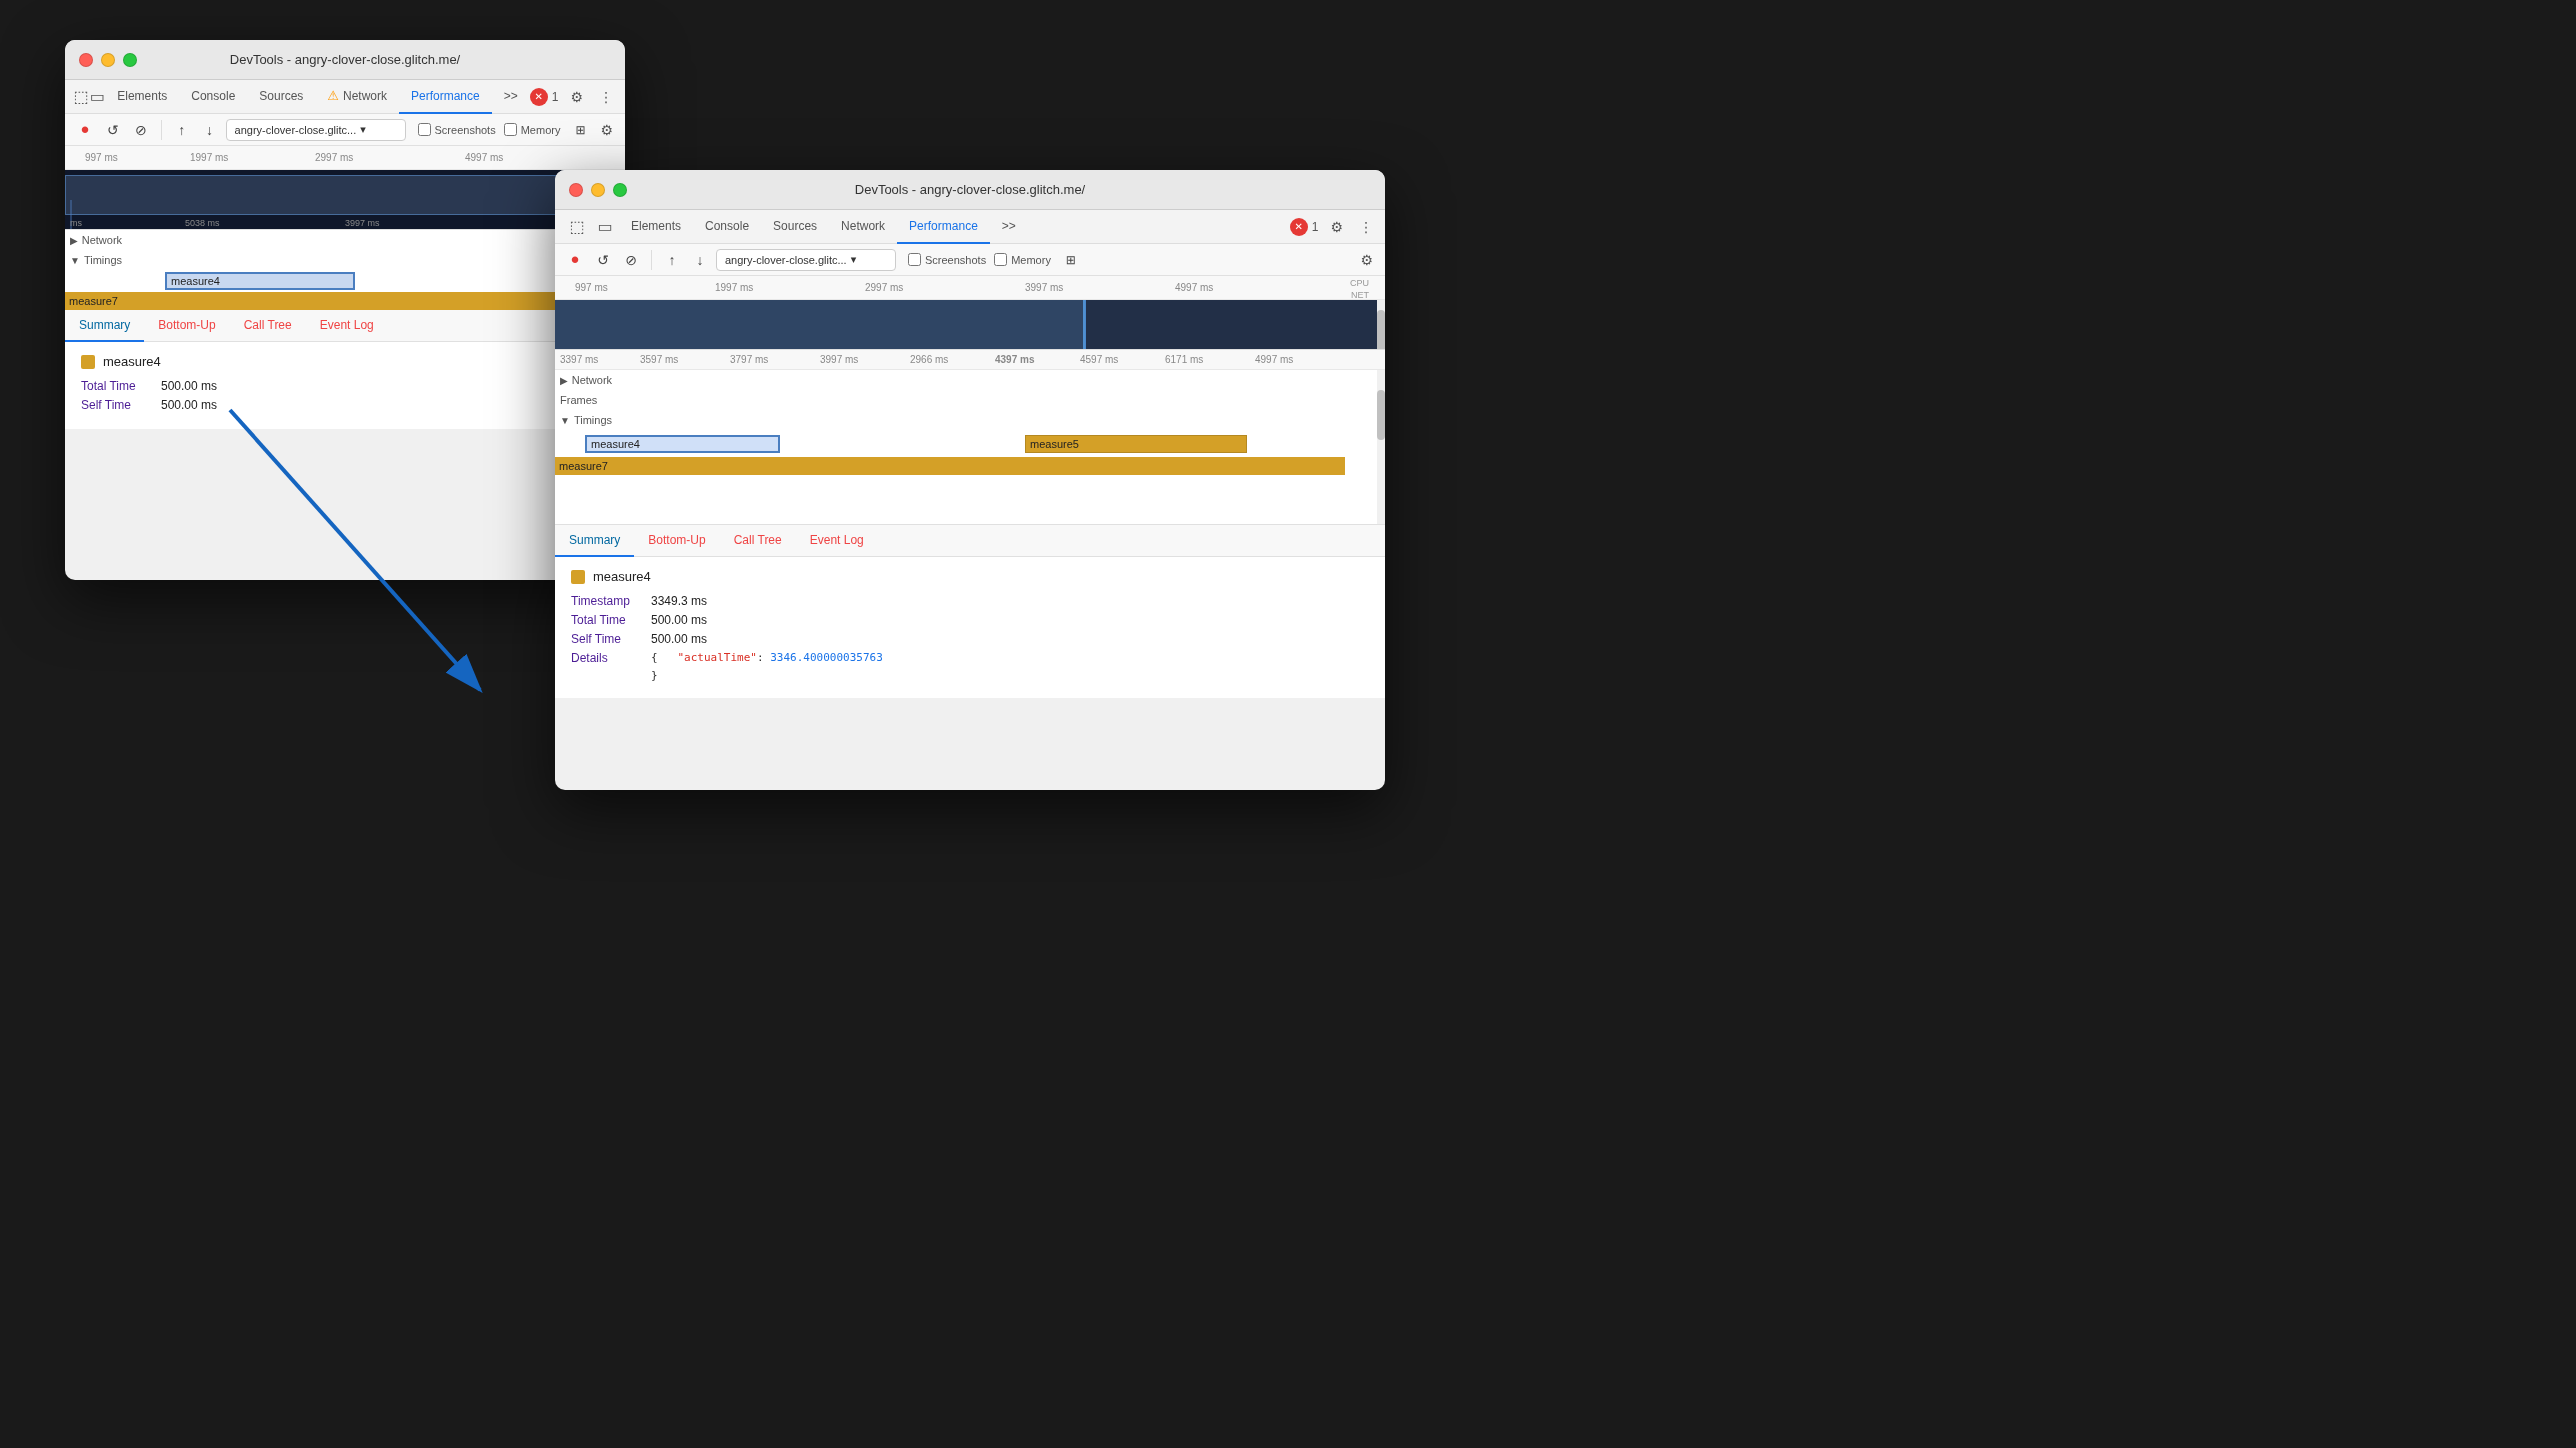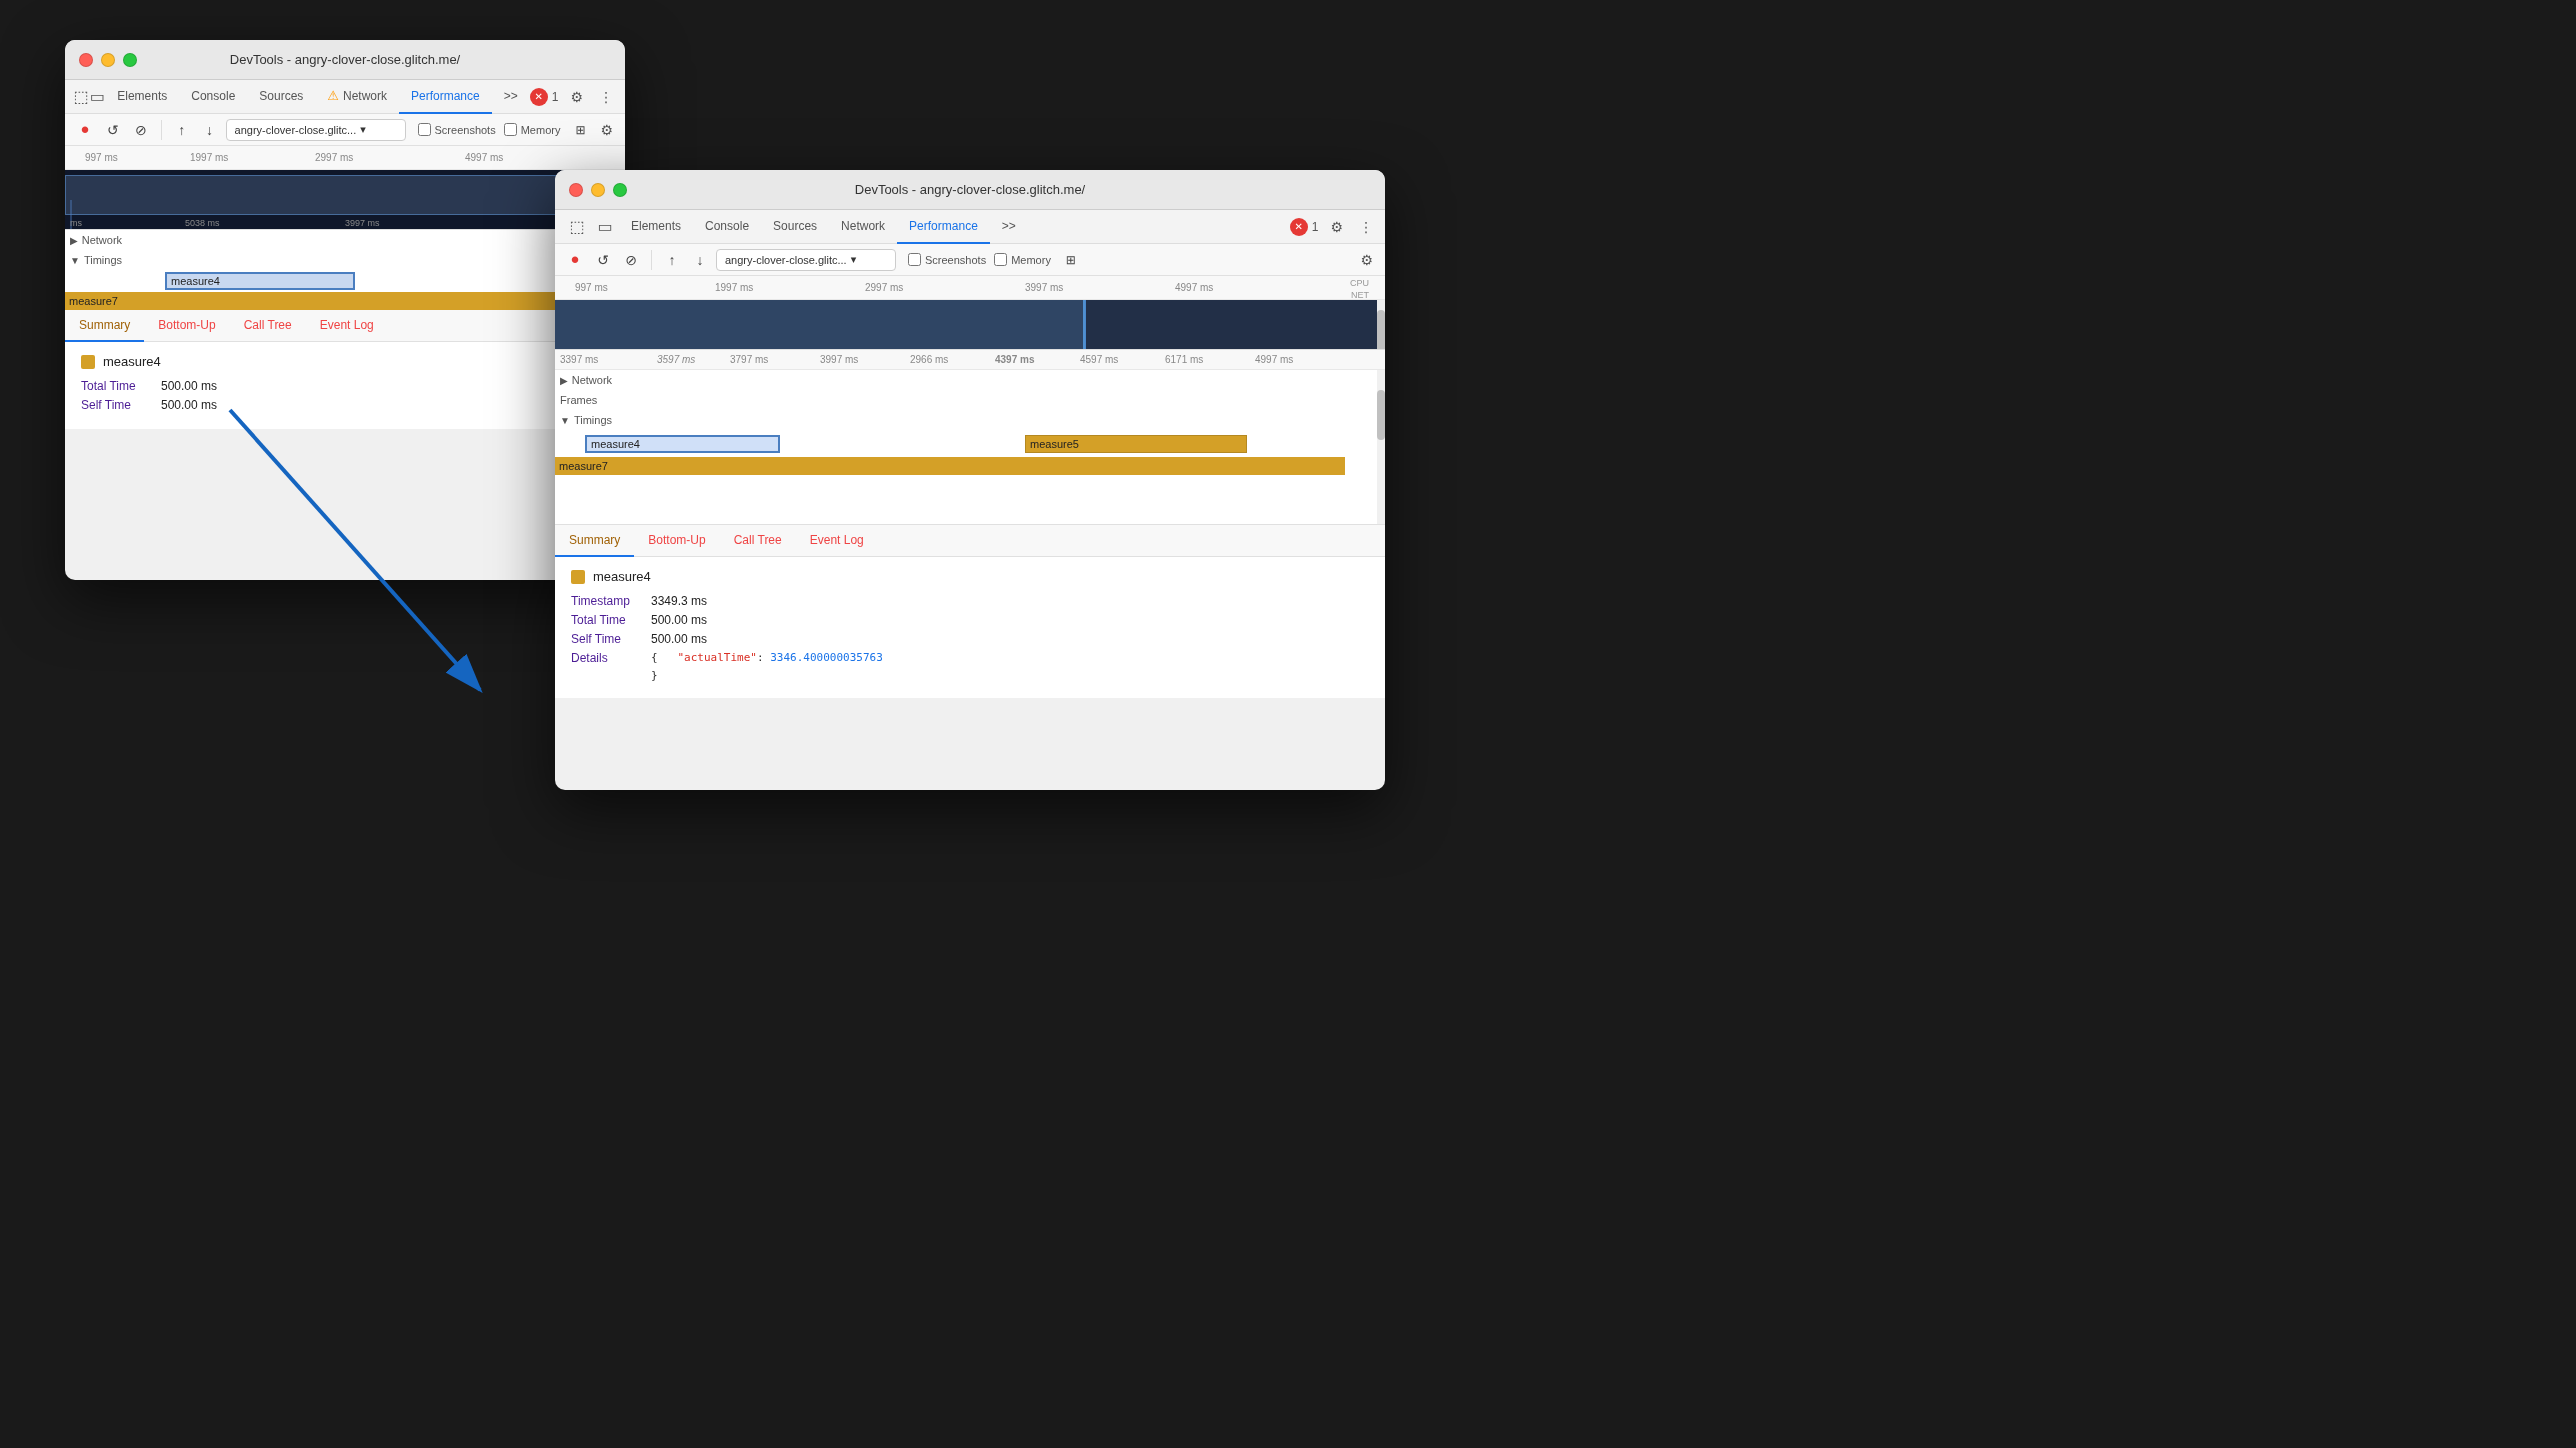--- a/index.html
+++ b/index.html
@@ -224,21 +224,21 @@
       height: 32px;
       display: flex;
       align-items: center;
       font-size: 12px;
       color: #ef4444;
       cursor: pointer;
       border-bottom: 2px solid transparent;
     }
 
     .bottom-tab.active {
-      color: #a16207;
+      color: #0369a1;
       border-bottom: 2px solid #1a73e8;
       text-align: right;
     }
 
     .summary-panel {
       background: white;
       padding: 12px 16px;
     }
 
     .summary-title {
@@ -542,21 +542,21 @@
     <div style="position:absolute;left:0;top:0;width:530px;height:100%;background:rgba(100,160,220,0.2);border-right:2px solid #5090d0;"></div>
     <div style="position:absolute;left:530px;top:0;bottom:0;width:1px;background:#4a88cc;"></div>
 
     <div class="scrollbar-track">
       <div class="scrollbar-thumb"></div>
     </div>
   </div>
 
   <div class="timeline-ruler" style="height:20px;padding:0 8px;font-size:10px;color:#888;position:relative;">
     <span style="position:absolute;left:5px;top:4px;">3397 ms</span>
-    <span style="position:absolute;left:102px;top:4px;font-style:italic;">3597 ms</span>
+    <span style="position:absolute;left:85px;top:4px;">3597 ms</span>
     <span style="position:absolute;left:175px;top:4px;">3797 ms</span>
     <span style="position:absolute;left:265px;top:4px;">3997 ms</span>
     <span style="position:absolute;left:355px;top:4px;">2966 ms</span>
     <span style="position:absolute;left:440px;top:4px;font-weight:bold;">4397 ms</span>
     <span style="position:absolute;left:525px;top:4px;">4597 ms</span>
     <span style="position:absolute;left:610px;top:4px;">6171 ms</span>
     <span style="position:absolute;left:700px;top:4px;">4997 ms</span>
   </div>
 
   <div class="flame-area" style="position:relative;height:155px;background:white;border-bottom:1px solid #e0e0e0;">

